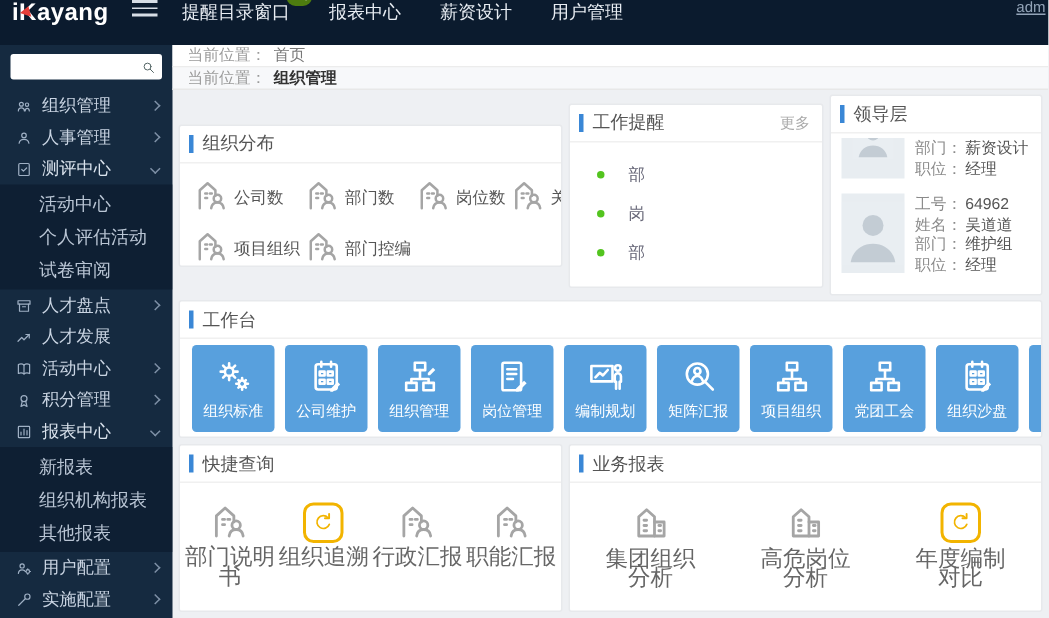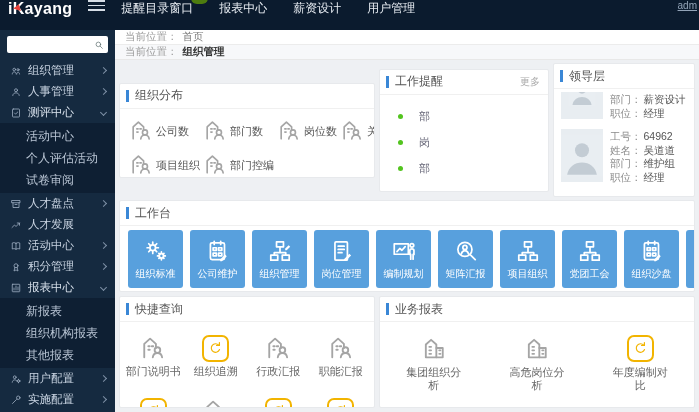--- a/index.html
+++ b/index.html
@@ -83,21 +83,21 @@
 
   .row3 { display:flex; gap:4px; flex:1; min-height:0; }
   .card-qq { width:256px; flex:none;font-family:Liberation Mono, monospace; }
   .card-bz { flex:1; min-width:0; }
   .q-grid { display:grid; grid-template-columns:repeat(4,1fr); padding:10px 2px 0; row-gap:16px; }
   .b-grid { grid-template-columns:repeat(3,1fr); }
   .qcell { display:flex; flex-direction:column; align-items:center; cursor:pointer; }
   .q-iconbox { height:30px; display:flex; align-items:flex-end; }
   .q-icon.gray { width:30px; height:28px; color:#a5a5a5; }
   .q-icon.yellow { width:27px; height:27px; color:#f2b400; border:2.5px solid #f2b400; border-radius:7px; padding:3px; }
-  .q-label { font-size:11px; color:#666; text-align:center; line-height:13px; margin-top:4px; width:60px; }
+  .q-label { font-size:15px; color:#666; text-align:center; line-height:13px; margin-top:4px; width:60px; }
 
   .icon svg, .mi-icon svg, .search-icon svg, .od-iconwrap svg, .tile-icon svg, .q-icon svg { width:100%; height:100%; display:block; }
 </style>
 </head>
 <body>
 
 <div class="topbar">
   <div class="logo">iKayang</div>
   <div class="hamburger">
       <i></i>

